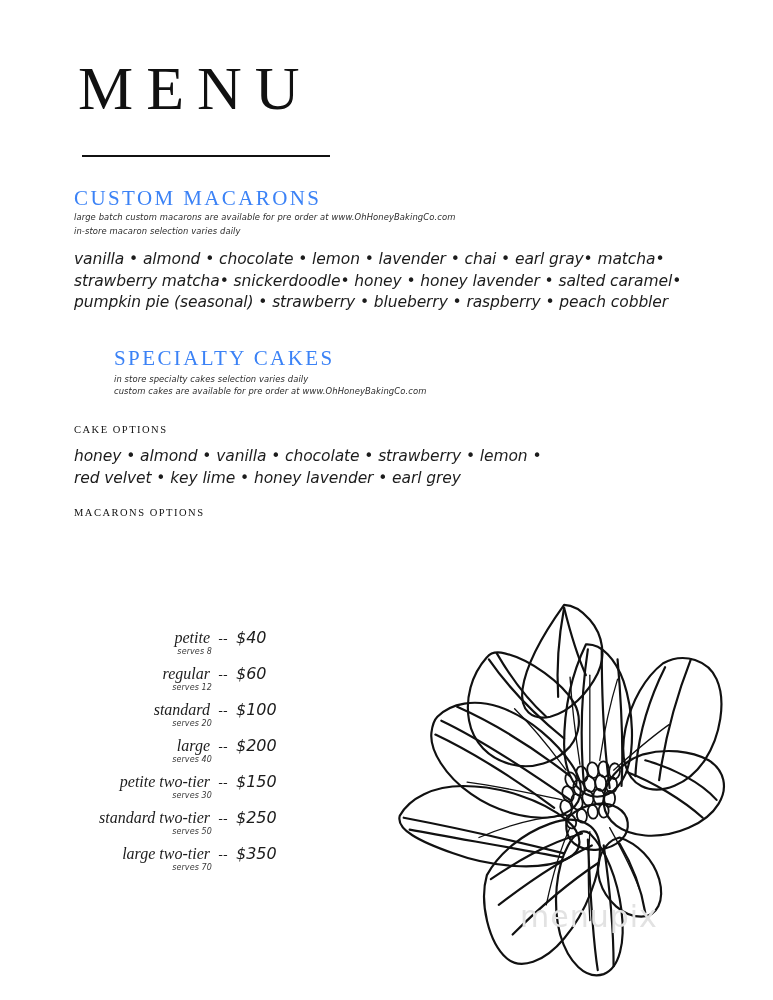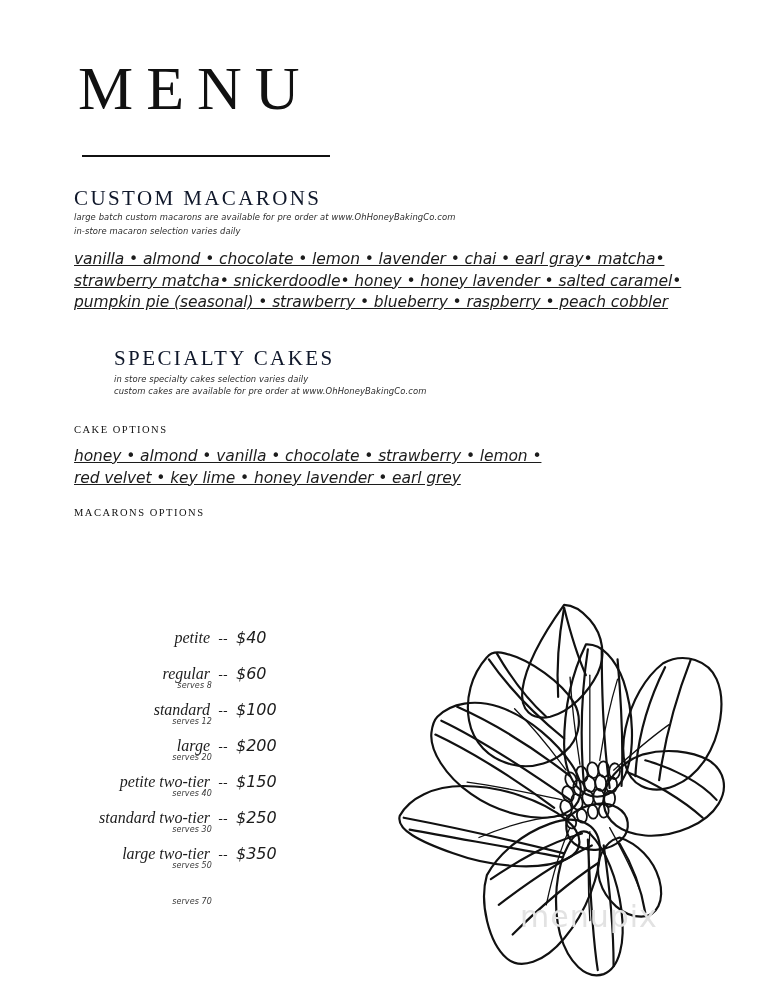--- a/index.html
+++ b/index.html
@@ -56,21 +56,21 @@
     position: absolute;
     left: 74px;
     width: 640px;
   }
 
   .section-heading {
     font-family: "Liberation Serif", "DejaVu Serif", serif;
     font-size: 21px;
     font-weight: 400;
     letter-spacing: 2.4px;
-    color: #0f172a;
+    color: #3b82f6;
     white-space: nowrap;
   }
 
   .section-note {
     font-family: "DejaVu Sans", sans-serif;
     font-style: italic;
     font-size: 8.4px;
     line-height: 1.45;
     letter-spacing: 0.1px;
     color: #2b2b2b;
@@ -89,21 +89,21 @@
   .flavor-list {
     font-family: "DejaVu Sans", sans-serif;
     font-style: italic;
     font-size: 15.5px;
     line-height: 21.5px;
     letter-spacing: -0.1px;
     color: #1c1c1c;
     white-space: nowrap;
   }
 
-  .flavor-list .row { display: block; text-decoration: underline; }
+  .flavor-list .row { display: block; }
 
   
   .price-list {
     position: absolute;
     left: 60px;
     top: 628px;
     width: 300px;
   }
 
   .price-row {
@@ -153,21 +153,20 @@
     left: 0;
     top: 19px;
     width: 152px;
     text-align: right;
     font-family: "DejaVu Sans", sans-serif;
     font-style: italic;
     font-size: 8px;
     letter-spacing: 0.1px;
     color: #3a3a3a;
     white-space: nowrap;
-    margin-top: 34px;
   }
 
   
   .flower {
     position: absolute;
     left: 376px;
     top: 588px;
     width: 396px;
     height: 400px;
   }

